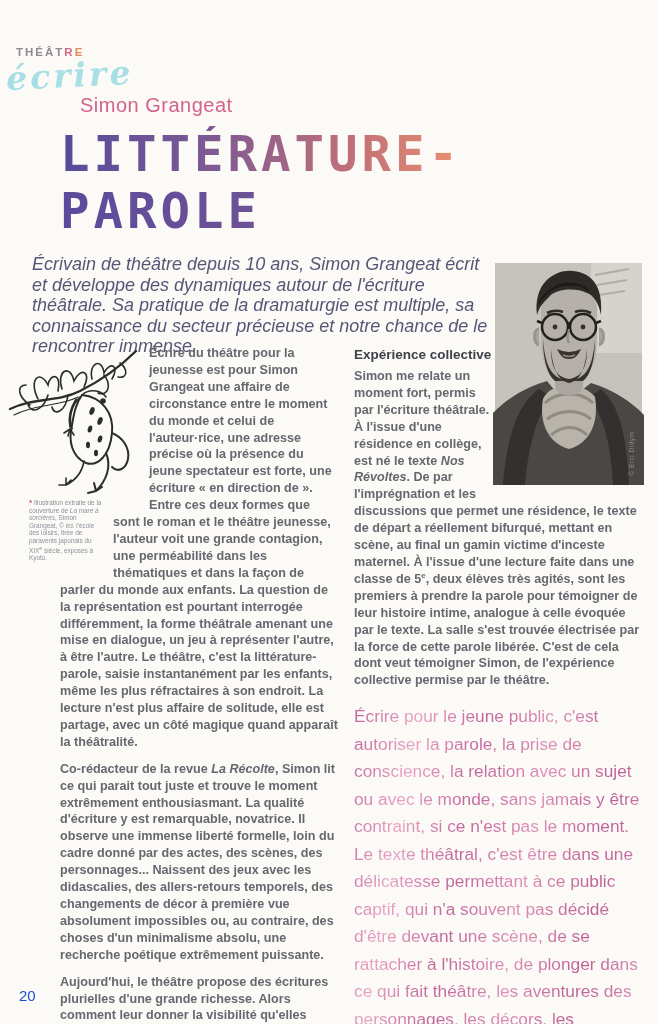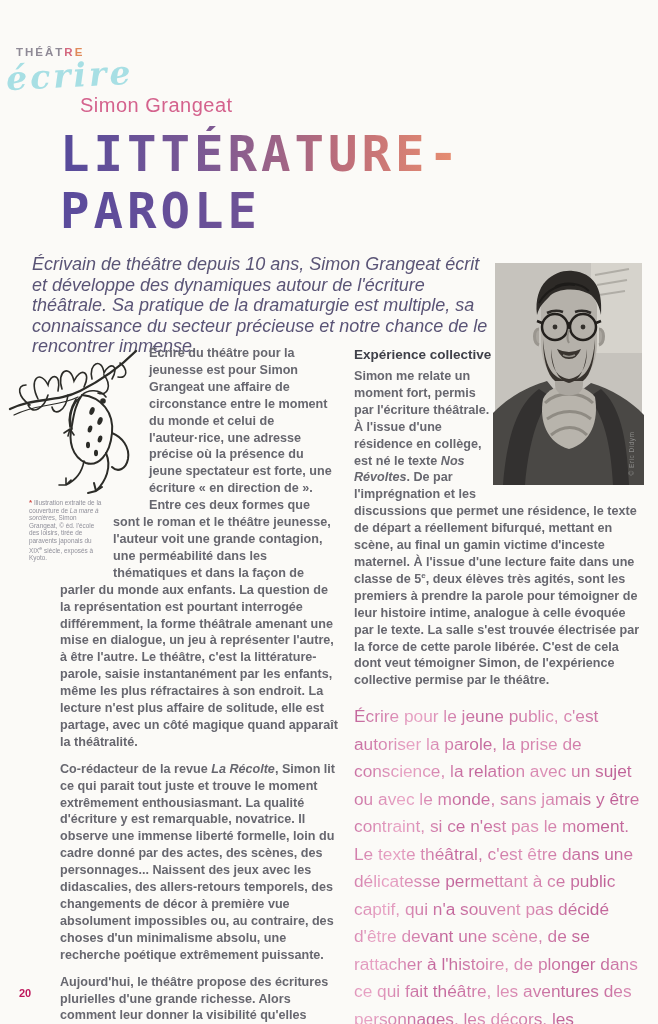--- a/index.html
+++ b/index.html
@@ -69,21 +69,21 @@
   
   .photo-spacer{float:right;width:152px;height:142px;}
 
   
   .quote{font-size:17.3px;line-height:27.5px;color:#cd74a3;margin:14px 0 8px;}
   @supports (-webkit-background-clip: text){
     .quote{background-image:linear-gradient(100deg,#c2659b 0%,#e8a3c4 18%,#c2659b 36%,#dd90b6 55%,#bd5e95 75%,#e8a3c4 100%);
       -webkit-background-clip:text;background-clip:text;color:transparent;}
   }
 
-  .page-number{left:19px;top:987px;font-size:11px;font-weight:bold;color:#be185d;}
+  .page-number{left:19px;top:987px;font-size:15px;font-weight:normal;color:#1d4ed8;}
 
   svg{overflow:visible;}
 </style>
 </head>
 <body>
 
 <div class="abs kicker"><span style="color: rgb(143, 138, 150);">THÉÂT</span><span style="color: rgb(212, 104, 127);">R</span><span style="color: rgb(224, 138, 90);">E</span></div>
 <div class="abs script-word">écrire</div>
 
 <div class="abs author">Simon Grangeat</div>

